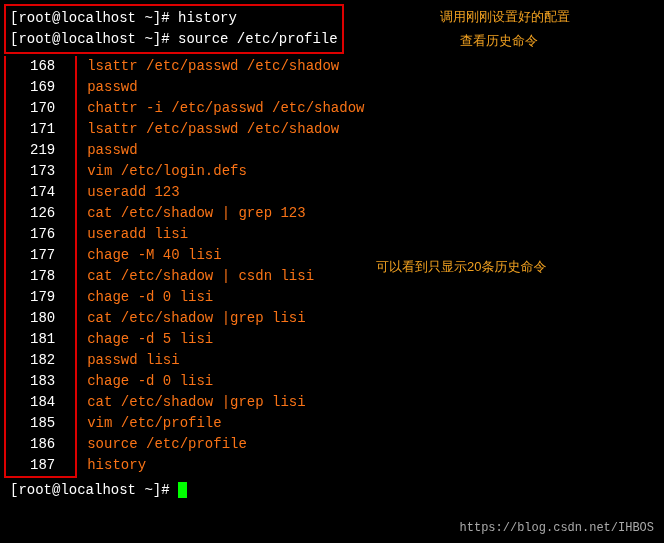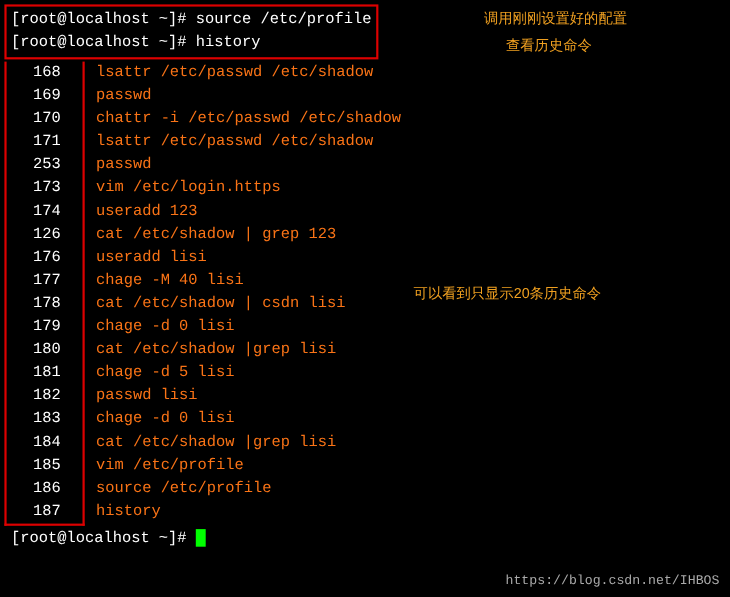--- a/index.html
+++ b/index.html
@@ -74,34 +74,34 @@
       padding-left: 6px;
       margin-top: 2px;
     }
   </style>
 </head>
 <body>
 
 <div class="terminal">
   <div class="cmd-box">
     <div>
-      <span class="prompt-line">[root@localhost ~]# </span><span class="cmd-text">source /etc/profile</span>
+      <span class="prompt-line">[root@localhost ~]# </span><span class="cmd-text">history</span>
     </div>
     <div>
-      <span class="prompt-line">[root@localhost ~]# </span><span class="cmd-text">history</span>
+      <span class="prompt-line">[root@localhost ~]# </span><span class="cmd-text">source /etc/profile</span>
     </div>
   </div>
 
   <div class="history-list">
     <div class="line-nums" id="line-nums">
         <div class="history-row">168</div>
         <div class="history-row">169</div>
         <div class="history-row">170</div>
         <div class="history-row">171</div>
-        <div class="history-row">253</div>
+        <div class="history-row">219</div>
         <div class="history-row">173</div>
         <div class="history-row">174</div>
         <div class="history-row">126</div>
         <div class="history-row">176</div>
         <div class="history-row">177</div>
         <div class="history-row">178</div>
         <div class="history-row">179</div>
         <div class="history-row">180</div>
         <div class="history-row">181</div>
         <div class="history-row">182</div>
@@ -110,21 +110,21 @@
         <div class="history-row">185</div>
         <div class="history-row">186</div>
         <div class="history-row">187</div>
       </div>
     <div class="line-cmds" id="line-cmds">
         <div class="history-row">lsattr /etc/passwd /etc/shadow</div>
         <div class="history-row">passwd</div>
         <div class="history-row">chattr -i /etc/passwd /etc/shadow</div>
         <div class="history-row">lsattr /etc/passwd /etc/shadow</div>
         <div class="history-row">passwd</div>
-        <div class="history-row">vim /etc/login.https</div>
+        <div class="history-row">vim /etc/login.defs</div>
         <div class="history-row">useradd 123</div>
         <div class="history-row">cat /etc/shadow | grep 123</div>
         <div class="history-row">useradd lisi</div>
         <div class="history-row">chage -M 40 lisi</div>
         <div class="history-row">cat /etc/shadow | csdn lisi</div>
         <div class="history-row">chage -d 0 lisi</div>
         <div class="history-row">cat /etc/shadow |grep lisi</div>
         <div class="history-row">chage -d 5 lisi</div>
         <div class="history-row">passwd lisi</div>
         <div class="history-row">chage -d 0 lisi</div>

